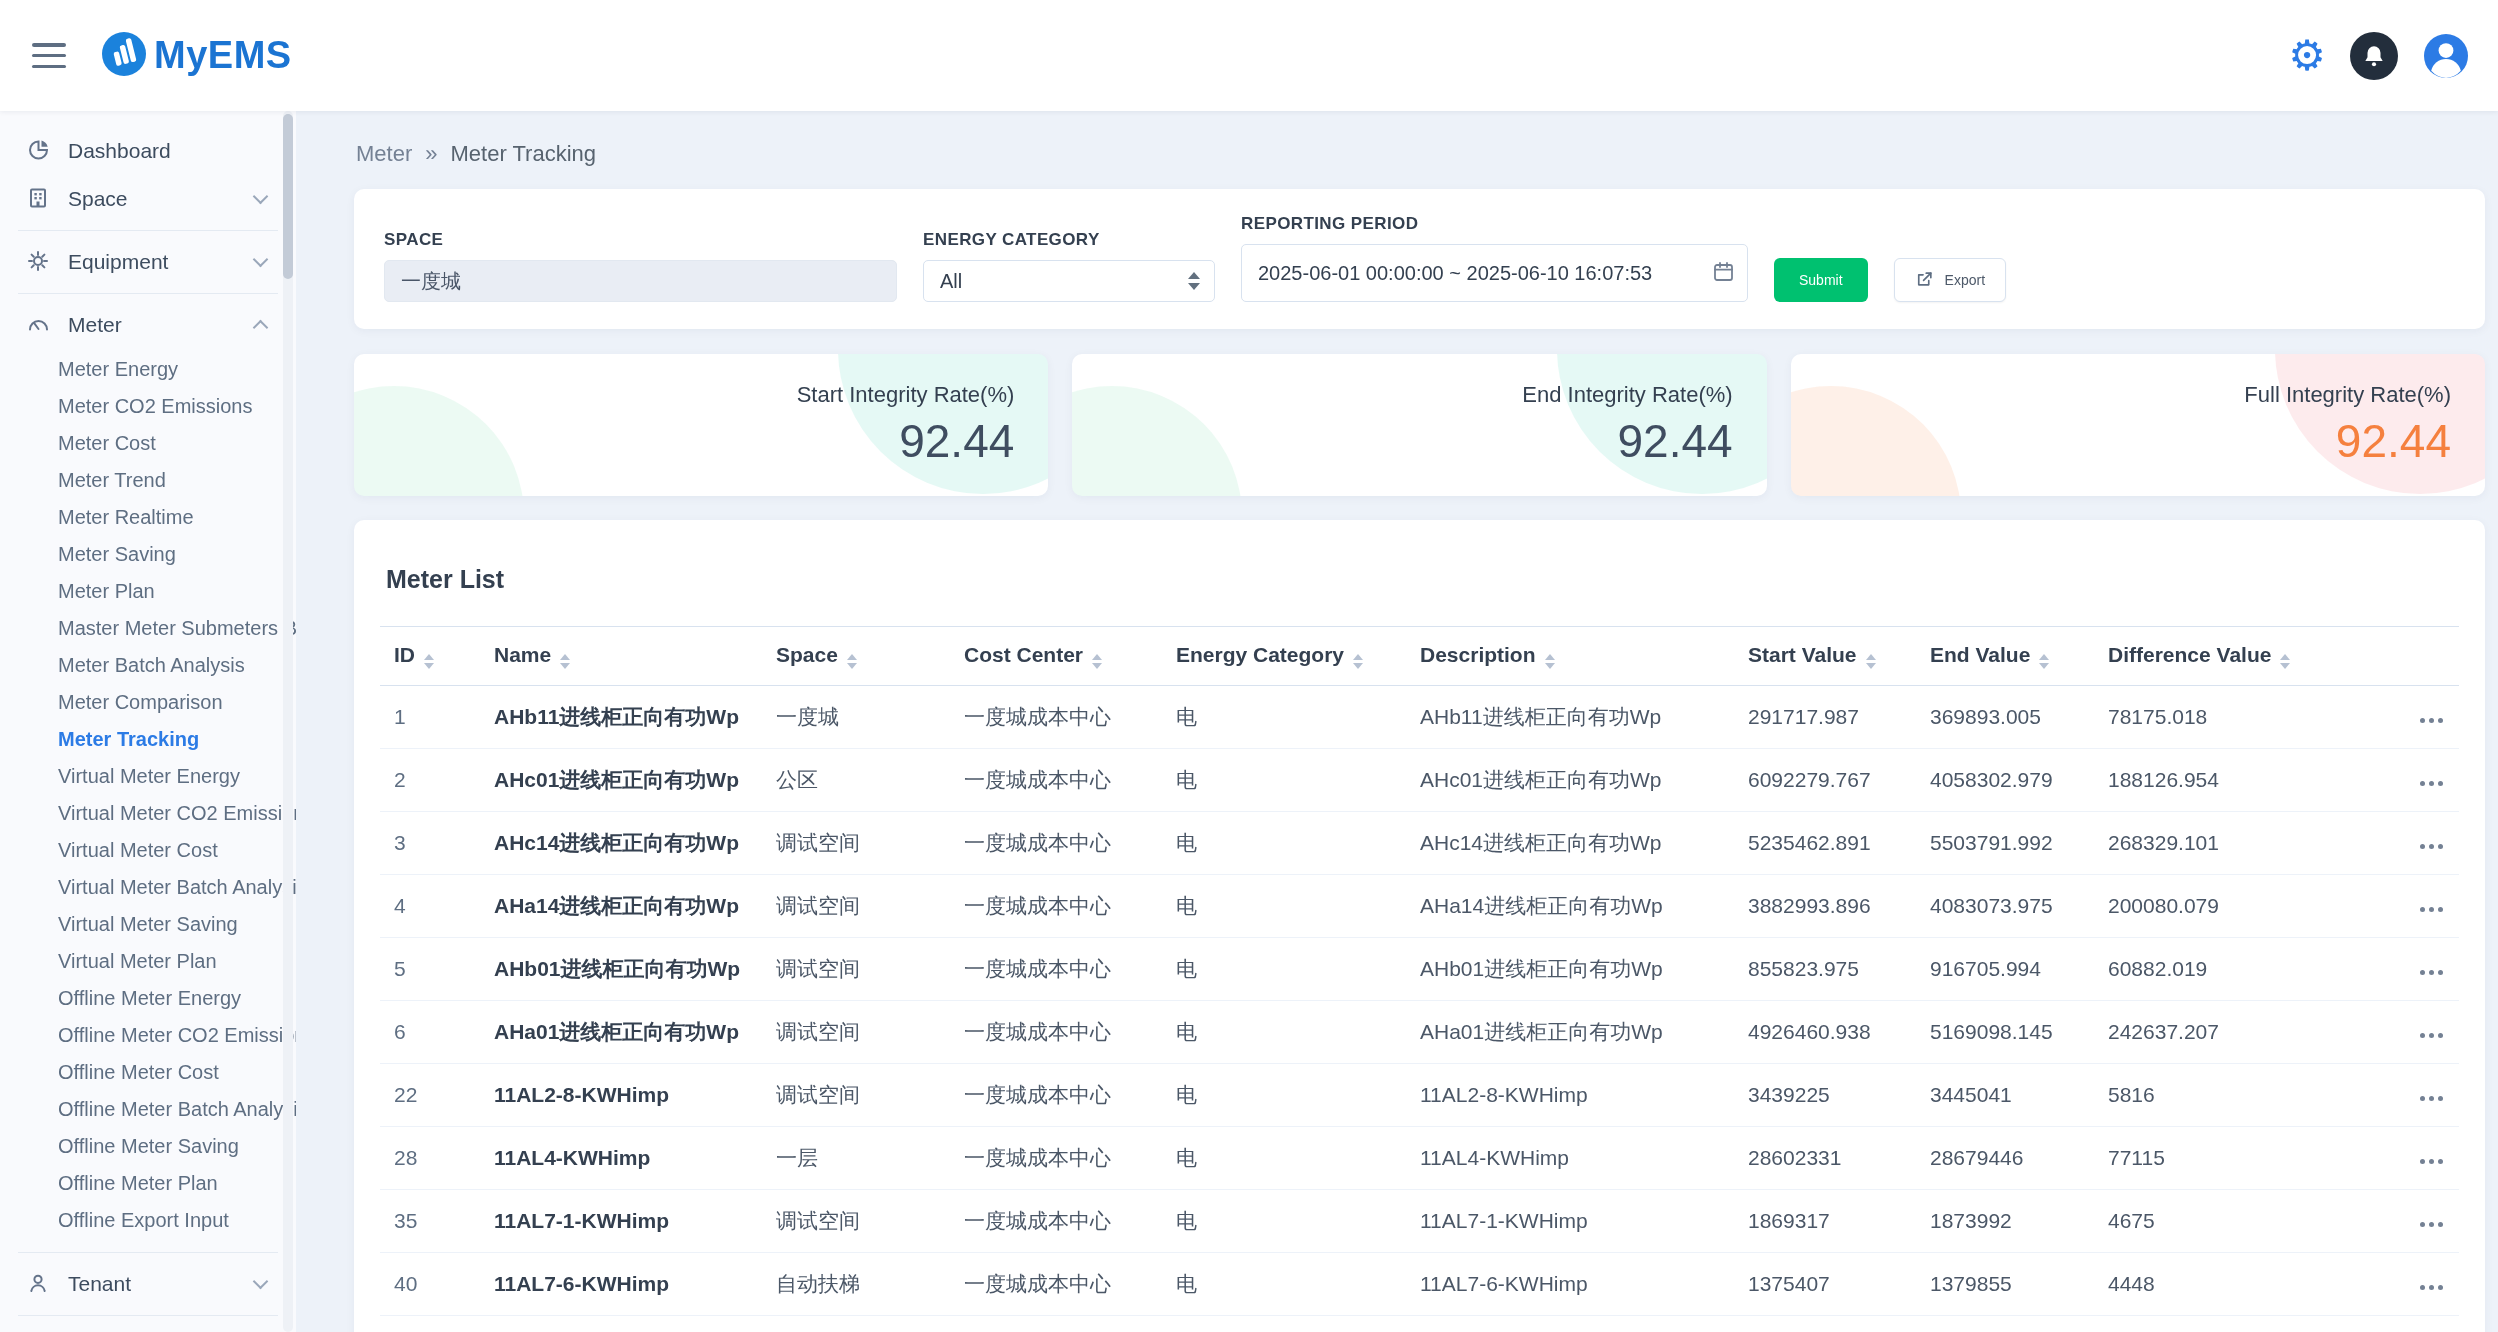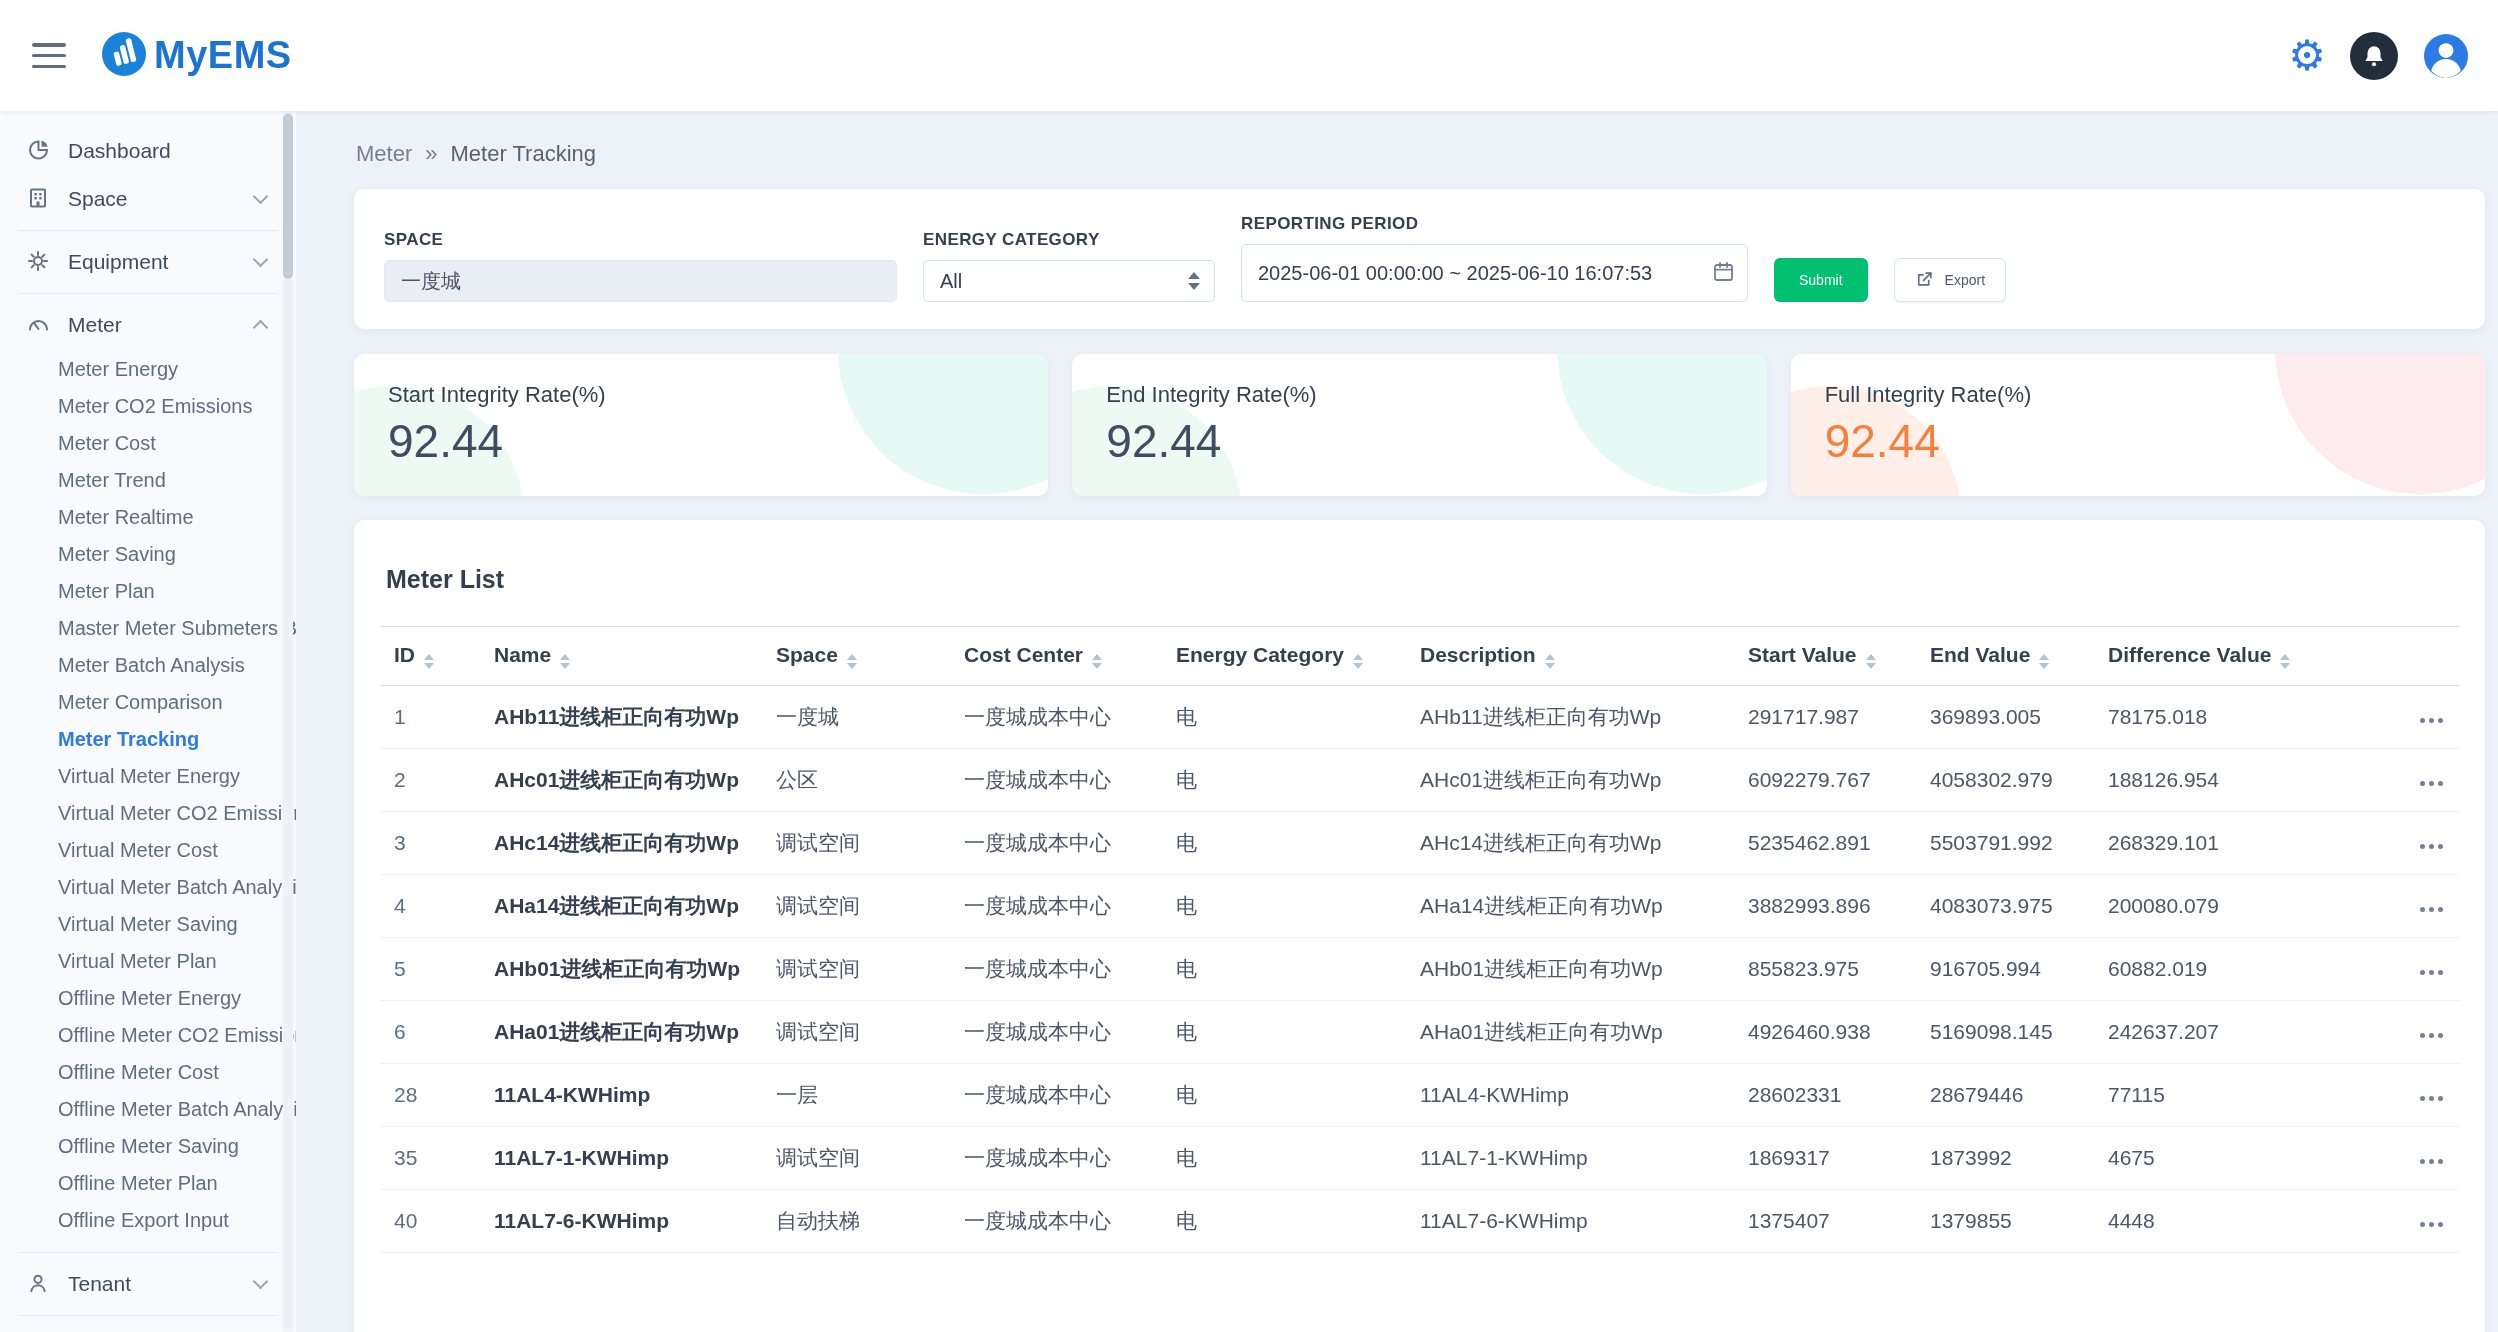--- a/index.html
+++ b/index.html
@@ -64,21 +64,21 @@
   .date-wrap { position: relative; width: 507px; }
   .date-input { width: 100%; height: 58px; border: 1px solid #d8e2ef; border-radius: 5px; padding: 0 52px 0 16px; font-size: 20px; color: #344050; font-family: inherit; background: #fff; }
   .cal-icon { position: absolute; right: 13px; top: 50%; transform: translateY(-50%); color: #748194; pointer-events: none; }
   .btn { height: 44px; border-radius: 6px; font-size: 14px; font-weight: 500; display: inline-flex; align-items: center; gap: 10px; cursor: pointer; font-family: inherit; border: none; }
   .btn-submit { background: #00c170; color: #fff; padding: 0 25px; }
   .btn-export { background: #fff; color: #4d5969; border: 1px solid #d8e2ef; padding: 0 20px; box-shadow: 0 1px 2px rgba(0,0,0,.05); }
   .btn-export svg { color: #5e6e82; }
 
   
   .stats-row { display: flex; gap: 24px; margin: 25px 0 24px; }
-  .stat-card { flex: 1; height: 142px; position: relative; overflow: hidden; padding: 28px 34px; }
+  .stat-card { flex: 1; height: 142px; position: relative; overflow: hidden; padding: 28px 34px; text-align: right; }
   .stat-title { font-size: 22px; font-weight: 500; color: #344050; position: relative; z-index: 2; }
   .stat-value { font-size: 46px; font-weight: 500; color: #3f4d60; margin-top: 6px; position: relative; z-index: 2; }
   .stat-value.accent { color: #f5803e; }
   .blob { position: absolute; border-radius: 50%; z-index: 1; }
   .blob.tr { width: 290px; height: 290px; right: -80px; top: -150px; }
   .blob.bl { width: 260px; height: 260px; left: -90px; bottom: -150px; }
   .blob.teal { background: rgba(54, 205, 180, .13); }
   .blob.green { background: rgba(110, 216, 160, .13); }
   .blob.red { background: rgba(238, 92, 105, .12); }
   .blob.orange { background: rgba(245, 128, 62, .12); }
@@ -471,20 +471,36 @@
               <td class="c6">4926460.938</td>
               <td class="c7">5169098.145</td>
               <td class="c8">242637.207</td>
               <td class="c-act"><span class="dots">
                   <b></b>
                   <b></b>
                   <b></b>
                 </span></td>
             </tr>
             <tr>
+              <td class="c0">22</td>
+              <td class="c1">11AL2-8-KWHimp</td>
+              <td class="c2">调试空间</td>
+              <td class="c3">一度城成本中心</td>
+              <td class="c4">电</td>
+              <td class="c5">11AL2-8-KWHimp</td>
+              <td class="c6">3439225</td>
+              <td class="c7">3445041</td>
+              <td class="c8">5816</td>
+              <td class="c-act"><span class="dots">
+                  <b></b>
+                  <b></b>
+                  <b></b>
+                </span></td>
+            </tr>
+            <tr>
               <td class="c0">28</td>
               <td class="c1">11AL4-KWHimp</td>
               <td class="c2">一层</td>
               <td class="c3">一度城成本中心</td>
               <td class="c4">电</td>
               <td class="c5">11AL4-KWHimp</td>
               <td class="c6">28602331</td>
               <td class="c7">28679446</td>
               <td class="c8">77115</td>
               <td class="c-act"><span class="dots">

